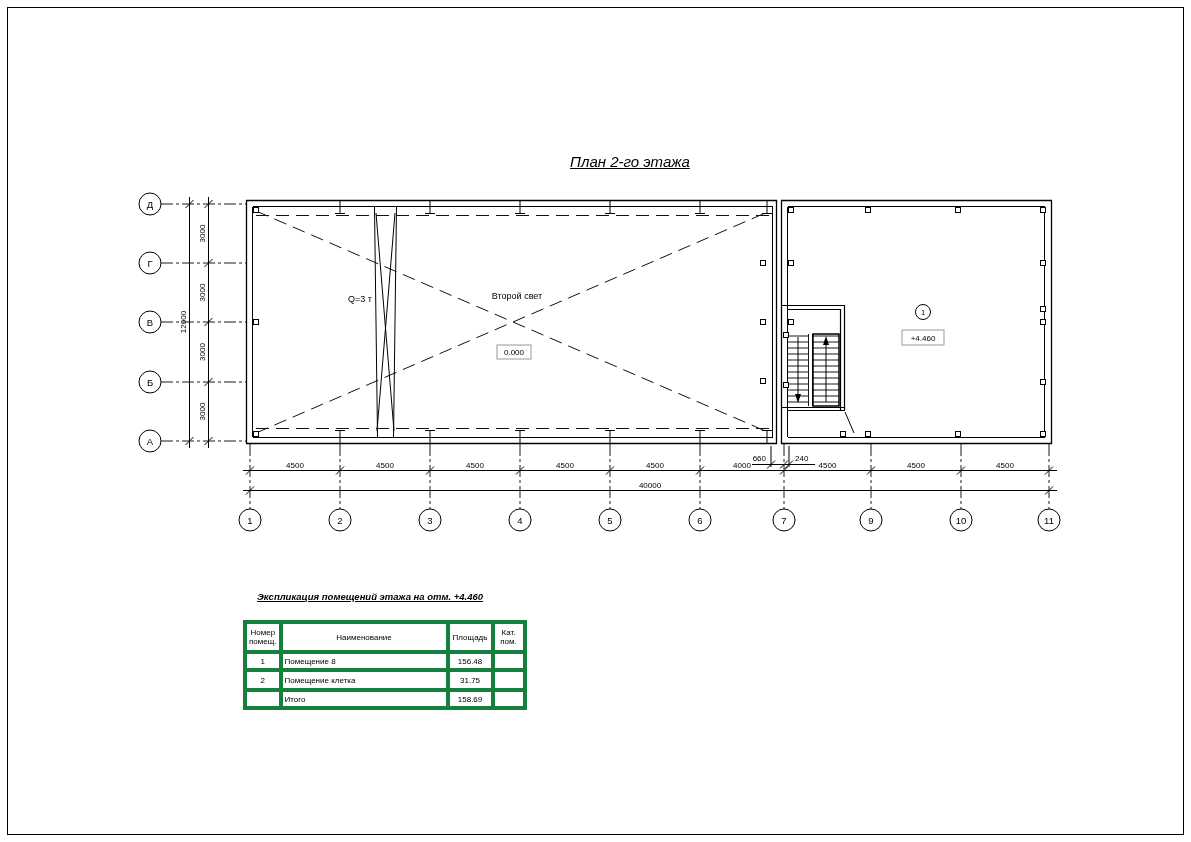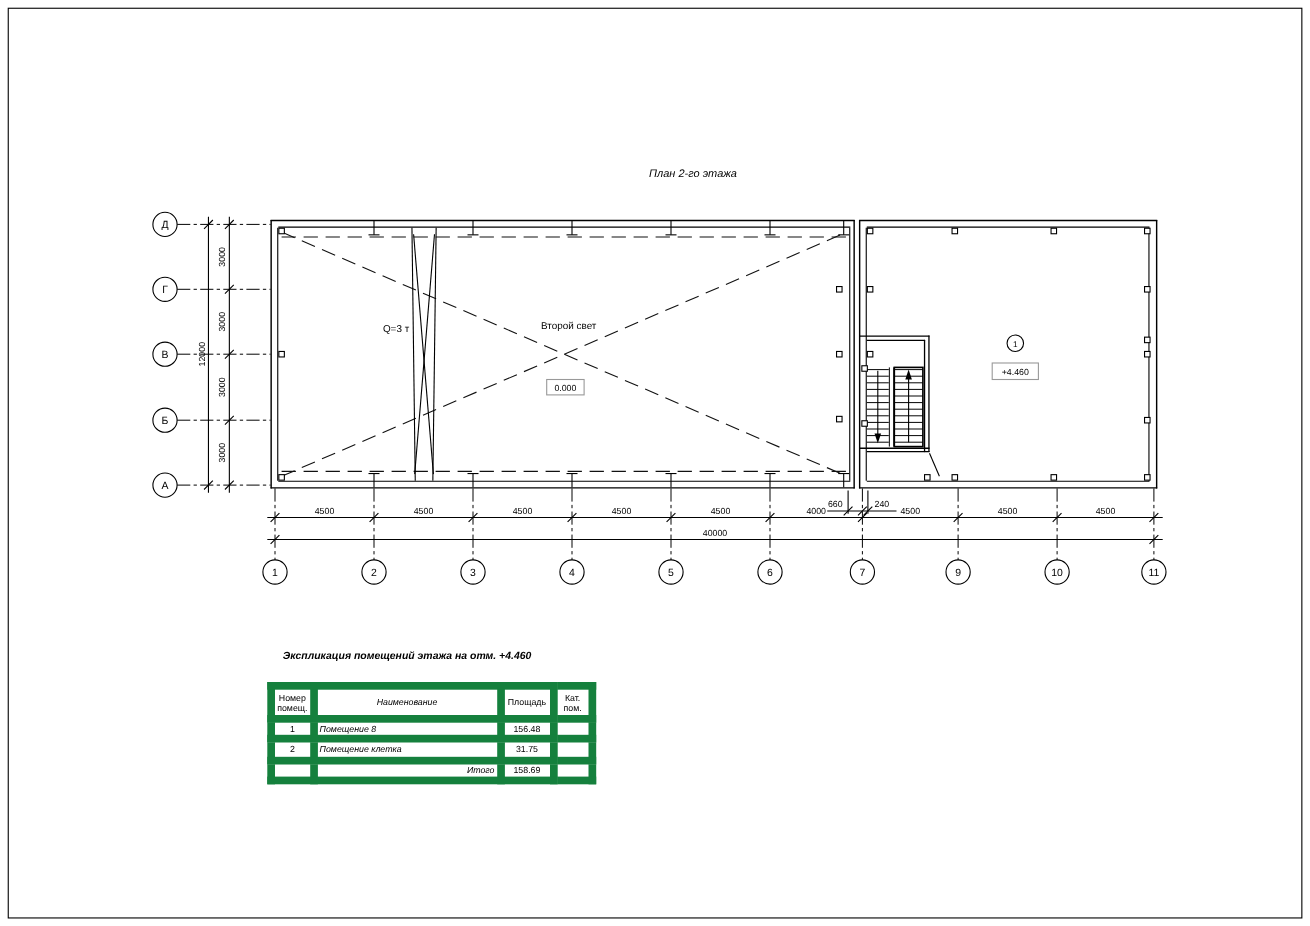--- a/index.html
+++ b/index.html
@@ -1,36 +1,36 @@
 <!DOCTYPE html>
 <html><head>
 <meta charset="utf-8">
 <style>
   html,body{margin:0;padding:0;background:#fff;}
   body{width:1191px;height:842px;position:relative;font-family:"Liberation Sans",sans-serif;color:#000;overflow:hidden;}
   .frame{position:absolute;left:7px;top:7px;right:7px;bottom:7px;border:1px solid #000;}
   .abs{position:absolute;}
-  .dwg-title{left:540px;top:153px;width:180px;text-align:center;font-size:10px;font-style:italic;}
-  .tbl-title{left:240px;top:591px;width:260px;text-align:center;font-size:9.5px;font-style:italic;font-weight:bold;}
+  .dwg-title{left:540px;top:153px;width:180px;text-align:center;font-size:15px;font-style:italic;text-decoration:underline;}
+  .tbl-title{left:240px;top:591px;width:260px;text-align:center;font-size:9.5px;font-style:italic;text-decoration:underline;font-weight:bold;}
   svg{position:absolute;left:0;top:0;}
   svg text{font-family:"Liberation Sans",sans-serif;fill:#000;}
   .dim{font-size:8px;}
   .lbl{font-size:9px;}
   .bub{font-size:9.5px;}
   .schedule{left:243px;top:620px;border-collapse:collapse;table-layout:fixed;font-size:8px;}
-  .schedule td,.schedule th{border:7px solid #15803d;padding:0 2px;font-weight:normal;overflow:hidden;}
+  .schedule td,.schedule th{border:4px solid #15803d;padding:0 2px;font-weight:normal;overflow:hidden;}
   .schedule{border:2px solid #000;}
   .schedule th{text-align:center;}
   .c-num{width:27px;text-align:center;}
-  .c-name{width:159px;text-align:left;font-style:italic;}
+  .c-name{width:159px;text-align:left;}
   .c-area{width:37px;text-align:center;margin-top:36px;}
   .c-cat{width:24px;text-align:center;}
   .hrow{height:30px;}
   .drow{height:18px;}
-  .total-name{text-align:right;}
+  .total-name{text-align:left;}
 </style>
 </head>
 <body>
 
 <div class="frame"></div>
 
 <svg id="plan" width="1191" height="842" viewBox="0 0 1191 842">
 
   <g id="g-axislines">
       <line stroke="#000" stroke-width="0.9" stroke-dasharray="12,3,3,3" x1="161" y1="204" x2="246" y2="204"></line>

